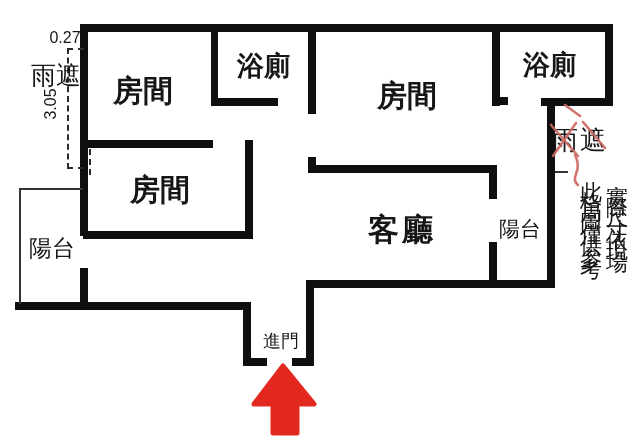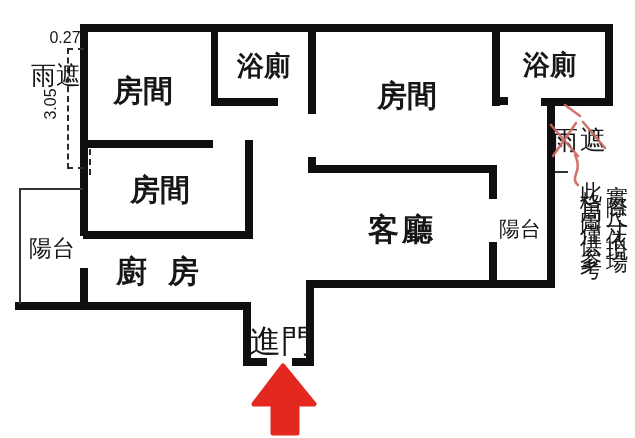--- a/index.html
+++ b/index.html
@@ -56,24 +56,23 @@
 
   <div class="dash-box" style="left:67px;top:48px;width:15px;height:117px"></div>
   <div class="dash-v" style="left:89px;top:149px;height:26px"></div>
 
   <div class="label bold" style="left:143px;top:91px;font-size:30px">房間</div>
   <div class="label bold" style="left:264px;top:66px;font-size:27px">浴廁</div>
   <div class="label bold" style="left:407px;top:96px;font-size:30px">房間</div>
   <div class="label bold" style="left:550px;top:65px;font-size:27px">浴廁</div>
   <div class="label bold" style="left:160px;top:190px;font-size:30px">房間</div>
   <div class="label bold" style="left:402px;top:229px;font-size:31px;letter-spacing:3px">客廳</div>
-  <div class="label bold" style="left:168px;top:271px;font-size:31px;letter-spacing:21px">廚房</div>
   <div class="label" style="left:52px;top:248px;font-size:23px">陽台</div>
   <div class="label" style="left:520px;top:228px;font-size:21px">陽台</div>
-  <div class="label" style="left:281px;top:341px;font-size:32px">進門</div>
+  <div class="label" style="left:281px;top:341px;font-size:18px">進門</div>
   <div class="label" style="left:56px;top:75px;font-size:25px">雨遮</div>
   <div class="label" style="left:580px;top:140px;font-size:26px;letter-spacing:2px">雨遮</div>
 
   <div class="label" style="left:65px;top:38px;font-size:16px">0.27</div>
   <div class="label rot90" style="left:51px;top:104px;font-size:16px">3.05</div>
 
   <div class="vtext" style="left:580px;top:163px">此格局圖僅供參考</div>
   <div class="vtext" style="left:606px;top:168px">實際尺寸依現場</div>
 
   <svg style="left:252px;top:362px" width="68" height="78" viewBox="0 0 68 78">

